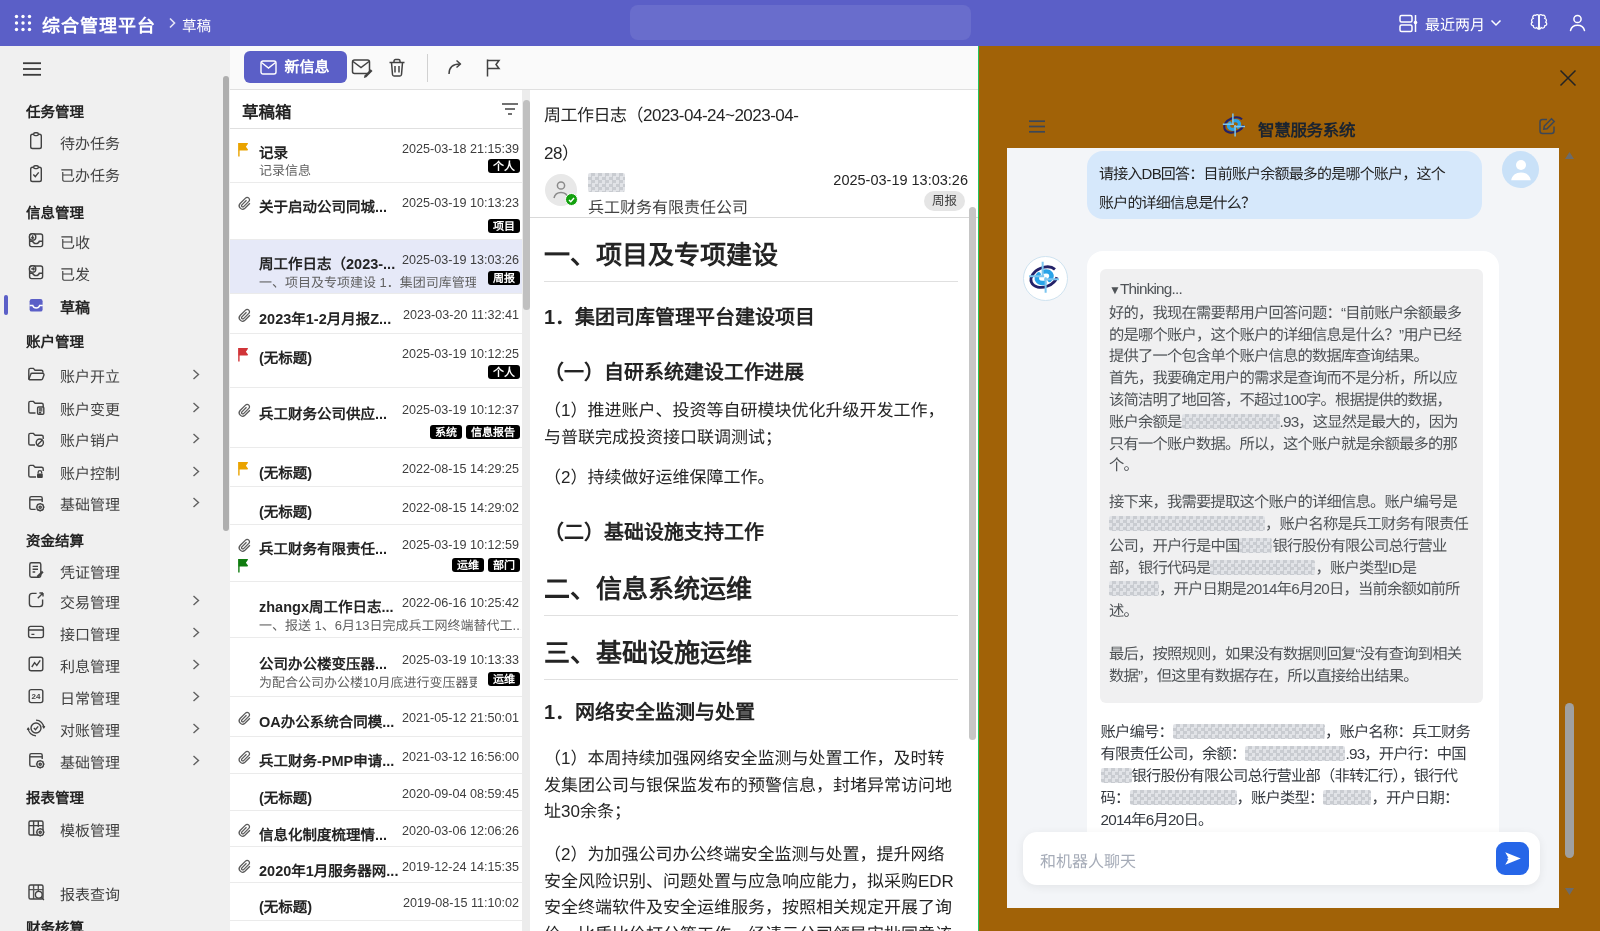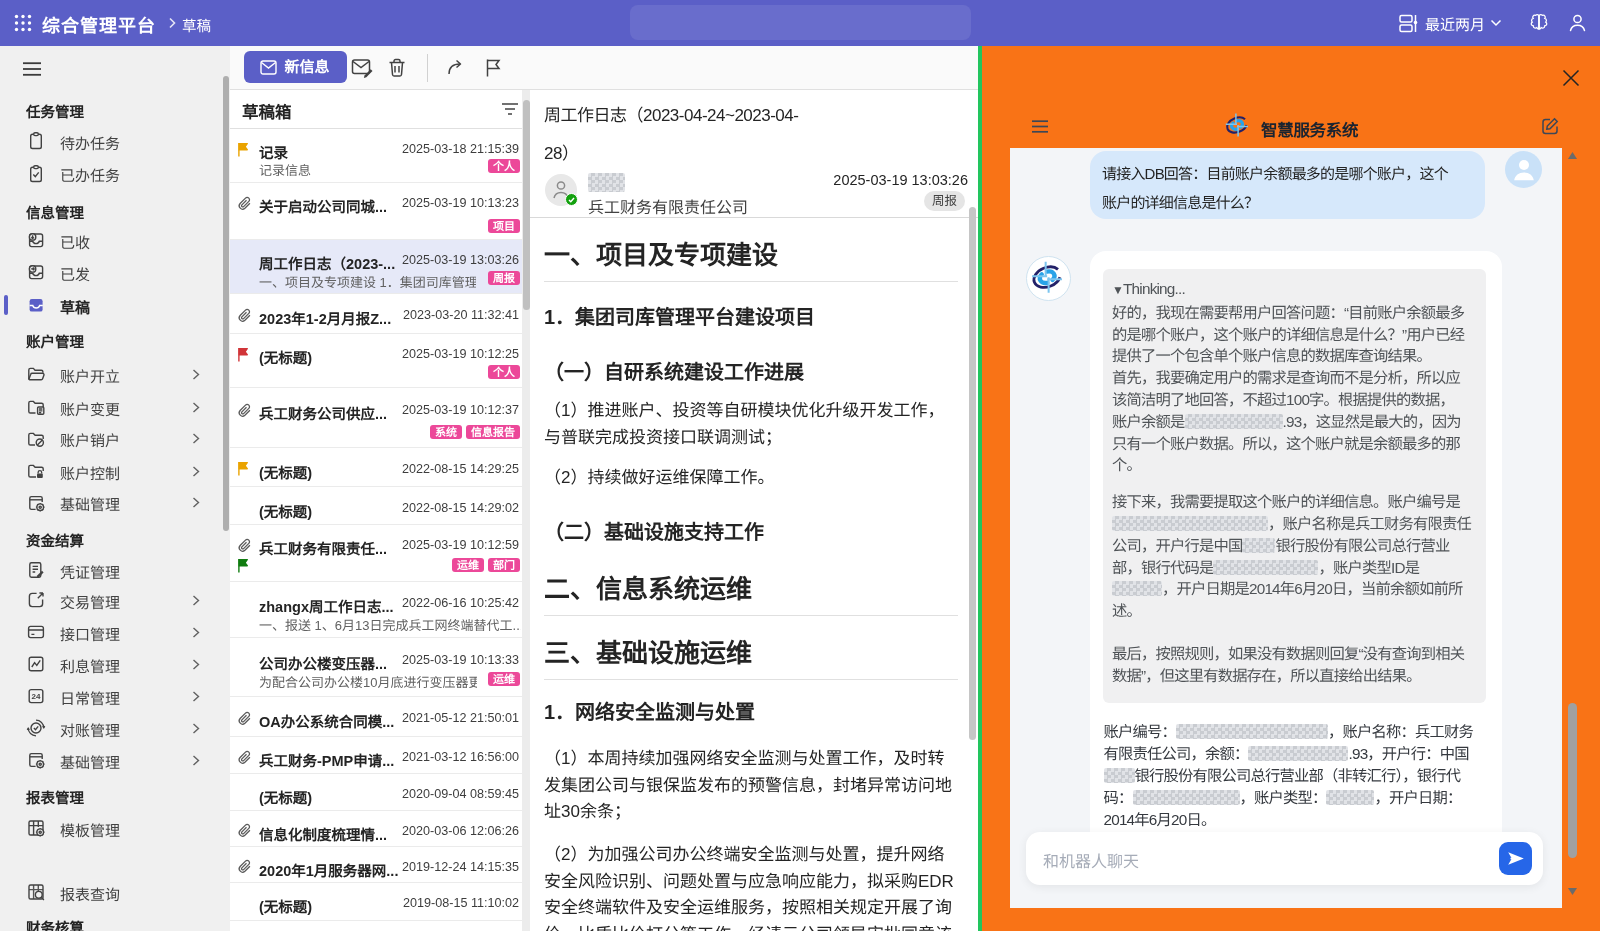--- a/index.html
+++ b/index.html
@@ -25,32 +25,32 @@
 .tbi{position:absolute;top:11px;}
 
 #maillist{position:absolute;left:230px;top:90px;width:292px;height:841px;background:#fff;}
 #ml-head{position:absolute;left:0;top:0;width:292px;height:39px;border-bottom:1px solid #e0e0e0;}
 .mi{position:absolute;left:0;width:292px;border-bottom:1px solid #ebebeb;background:#fff;}
 .mi.sel{background:#e6e9f8;}
 .mi .tt{position:absolute;left:29px;font-size:14.5px;font-weight:bold;color:#242424;white-space:nowrap;overflow:hidden;max-width:180px;}
 .mi .dt{position:absolute;right:3px;font-size:12.6px;color:#3d3d3d;white-space:nowrap;}
 .mi .sb{position:absolute;left:29px;font-size:13px;color:#616161;white-space:nowrap;overflow:hidden;}
 .mi .bdg{position:absolute;right:2px;display:flex;gap:4px;}
-.bg1{background:#ec4899;color:#fff;font-size:11px;font-weight:bold;line-height:14px;padding:0 5px;border-radius:3px;height:14px;}
+.bg1{background:#000000;color:#fff;font-size:11px;font-weight:bold;line-height:14px;padding:0 5px;border-radius:3px;height:14px;}
 .mi .fico{position:absolute;left:7px;}
 
 #doc{position:absolute;left:530px;top:90px;width:448px;height:841px;background:#fff;overflow:hidden;}
 #doc-thumb{position:absolute;left:439px;top:117px;width:7px;height:533px;border-radius:3.5px;background:#c6c6c6;}
 .dh1{left:14px;width:414px;font-size:26px;font-weight:bold;color:#242424;padding-bottom:10px;border-bottom:1px solid #e0e0e0;}
 .dh2{left:14px;font-size:20px;font-weight:bold;color:#242424;}
 .dbody{left:14px;font-size:17px;line-height:26.5px;color:#242424;}
 .px{border-radius:2px;background:repeating-conic-gradient(#c9ccd1 0% 25%,#e1e3e7 0% 50%) 0 0/7px 7px;}
 .pxi{display:inline-block;vertical-align:-2px;height:15px;border-radius:2px;background:repeating-conic-gradient(#c9ccd1 0% 25%,#e1e3e7 0% 50%) 0 0/7px 7px;}
 
-#chat{position:absolute;left:978px;top:46px;width:622px;height:885px;background:#f97316;border-left:4px solid #22c55e;}
+#chat{position:absolute;left:978px;top:46px;width:622px;height:885px;background:#a16207;border-left:1px solid #22c55e;}
 #chat-scroll{position:absolute;left:28px;top:102px;width:552px;height:760px;background:#f3f5f8;overflow:hidden;}
 </style>
 </head>
 <body>
 <div id="topbar">
   <svg class="abs" style="left:14px;top:14px" width="18" height="18" viewBox="0 0 18 18">
       <g fill="#fff">
         <circle cx="2.5" cy="2.5" r="1.7"></circle>
         <circle cx="9" cy="2.5" r="1.7"></circle>
         <circle cx="15.5" cy="2.5" r="1.7"></circle>

